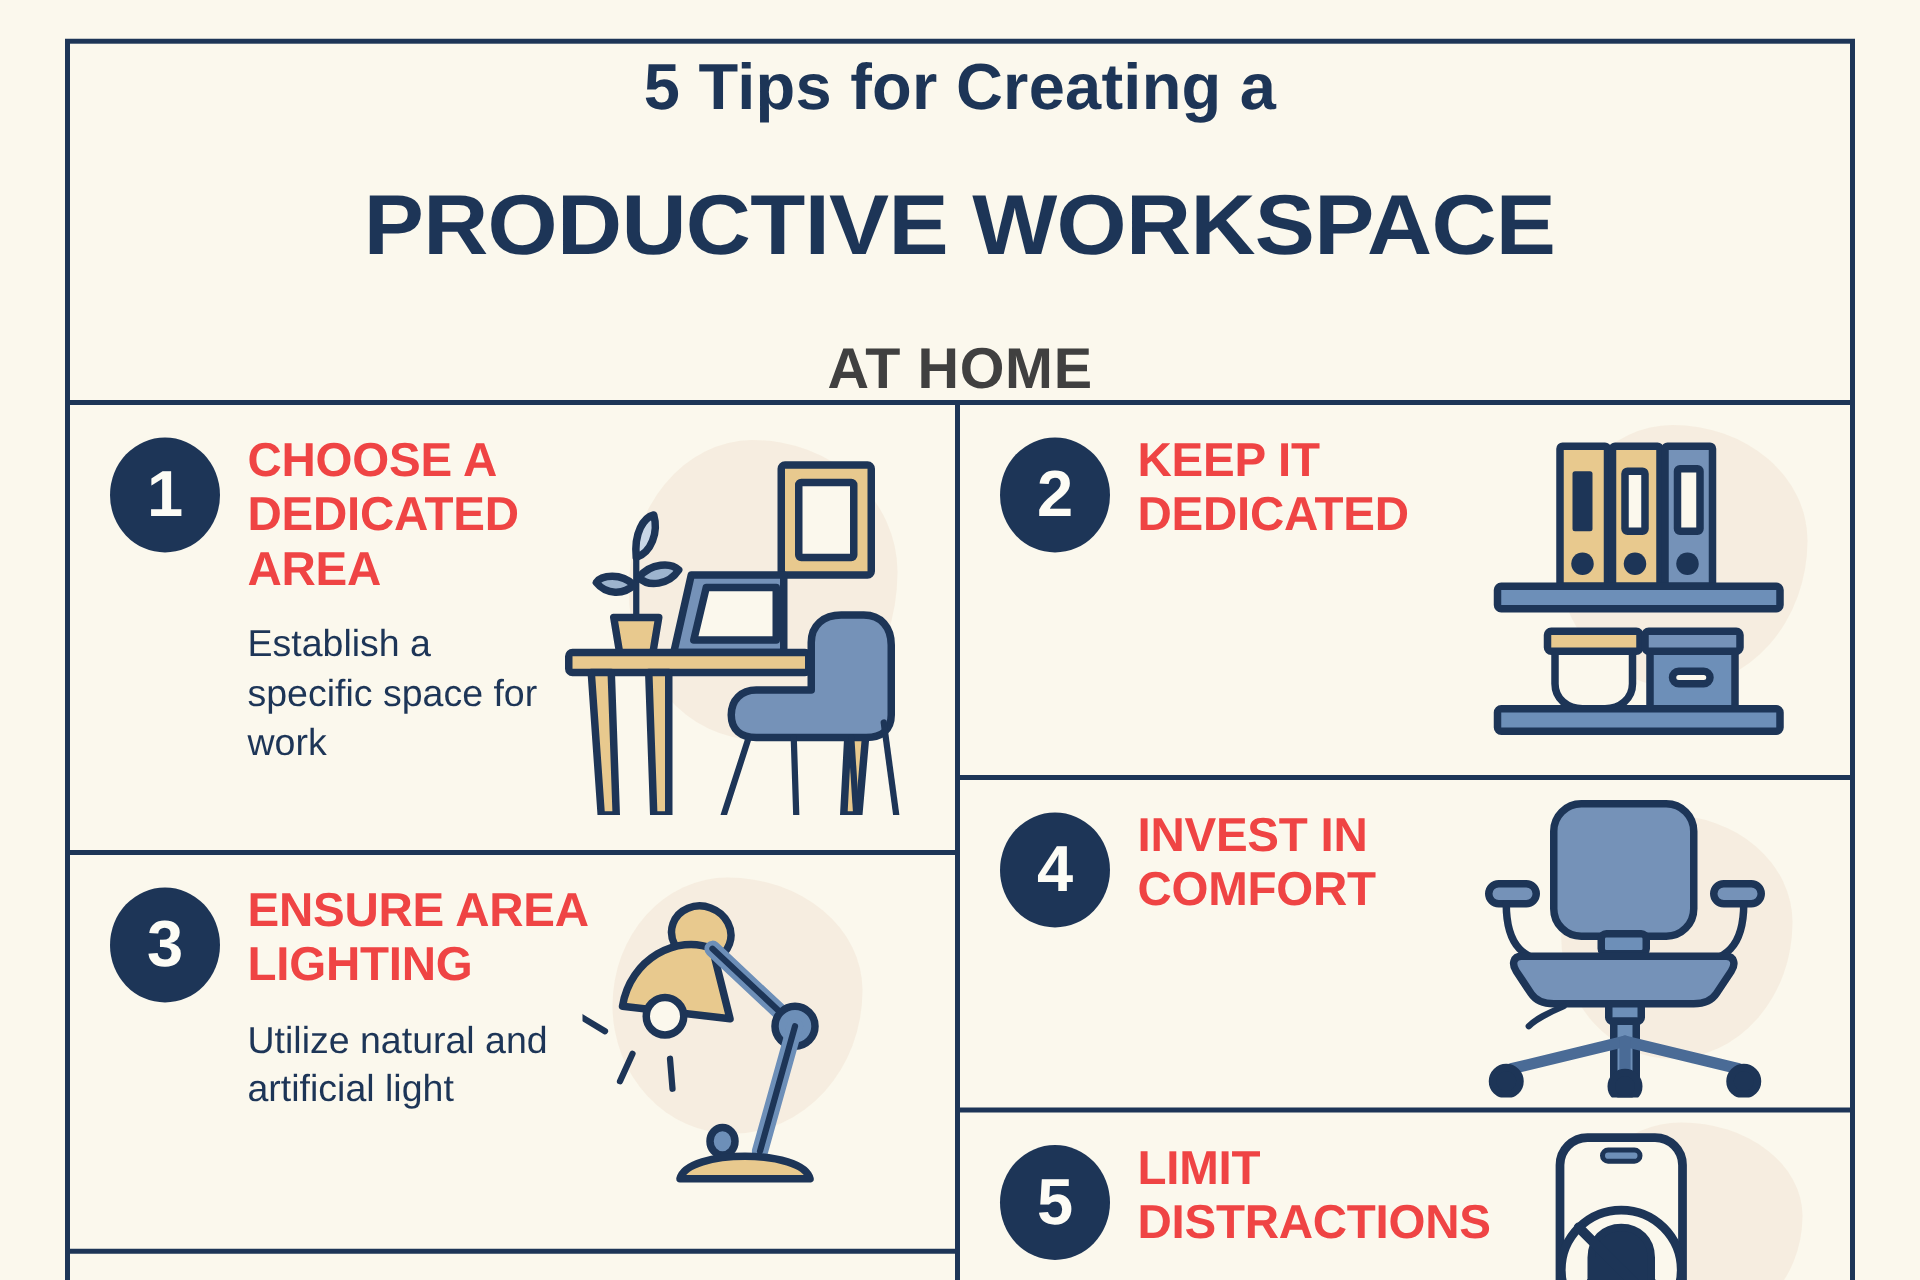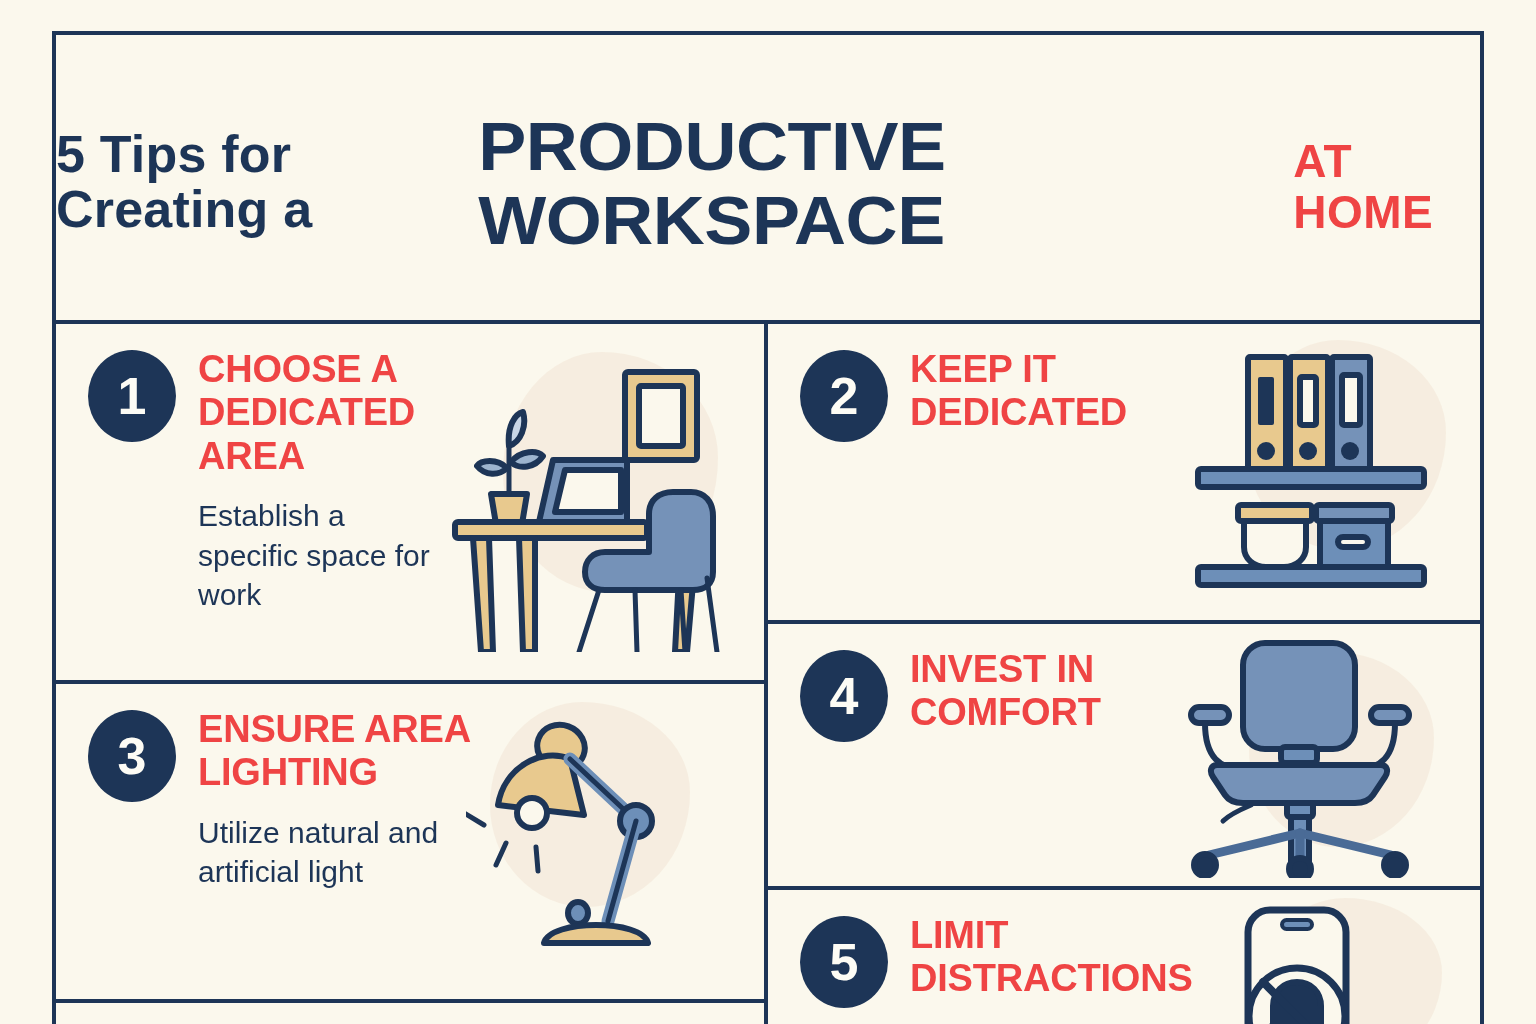--- a/index.html
+++ b/index.html
@@ -24,23 +24,23 @@
     border: 4px solid #1d3557;
     background: #fbf8ed;
     overflow: hidden;
   }
 
   
   .header {
     height: 289px;
     border-bottom: 4px solid #1d3557;
     display: flex;
-    flex-direction: row;
+    flex-direction: column;
     align-items: center;
-    justify-content: center;
+    justify-content: space-between;
     padding-top: 8px;
     background: #fbf8ed;
   }
   .title-line-1 {
     font-size: 52px;
     font-weight: 700;
     color: #1d3557;
     letter-spacing: 0.2px;
     line-height: 1.05;
   }
@@ -49,21 +49,21 @@
     font-weight: 800;
     color: #1d3557;
     letter-spacing: -0.5px;
     line-height: 1.08;
     margin-top: 4px;
     transform: scaleX(1.06);
   }
   .title-line-3 {
     font-size: 46px;
     font-weight: 800;
-    color: #ef4444;
+    color: #404040;
     letter-spacing: 0.5px;
     line-height: 1.1;
     margin-top: 10px;
   }
 
   
   .body-grid {
     display: flex;
     height: 713px;
   }

